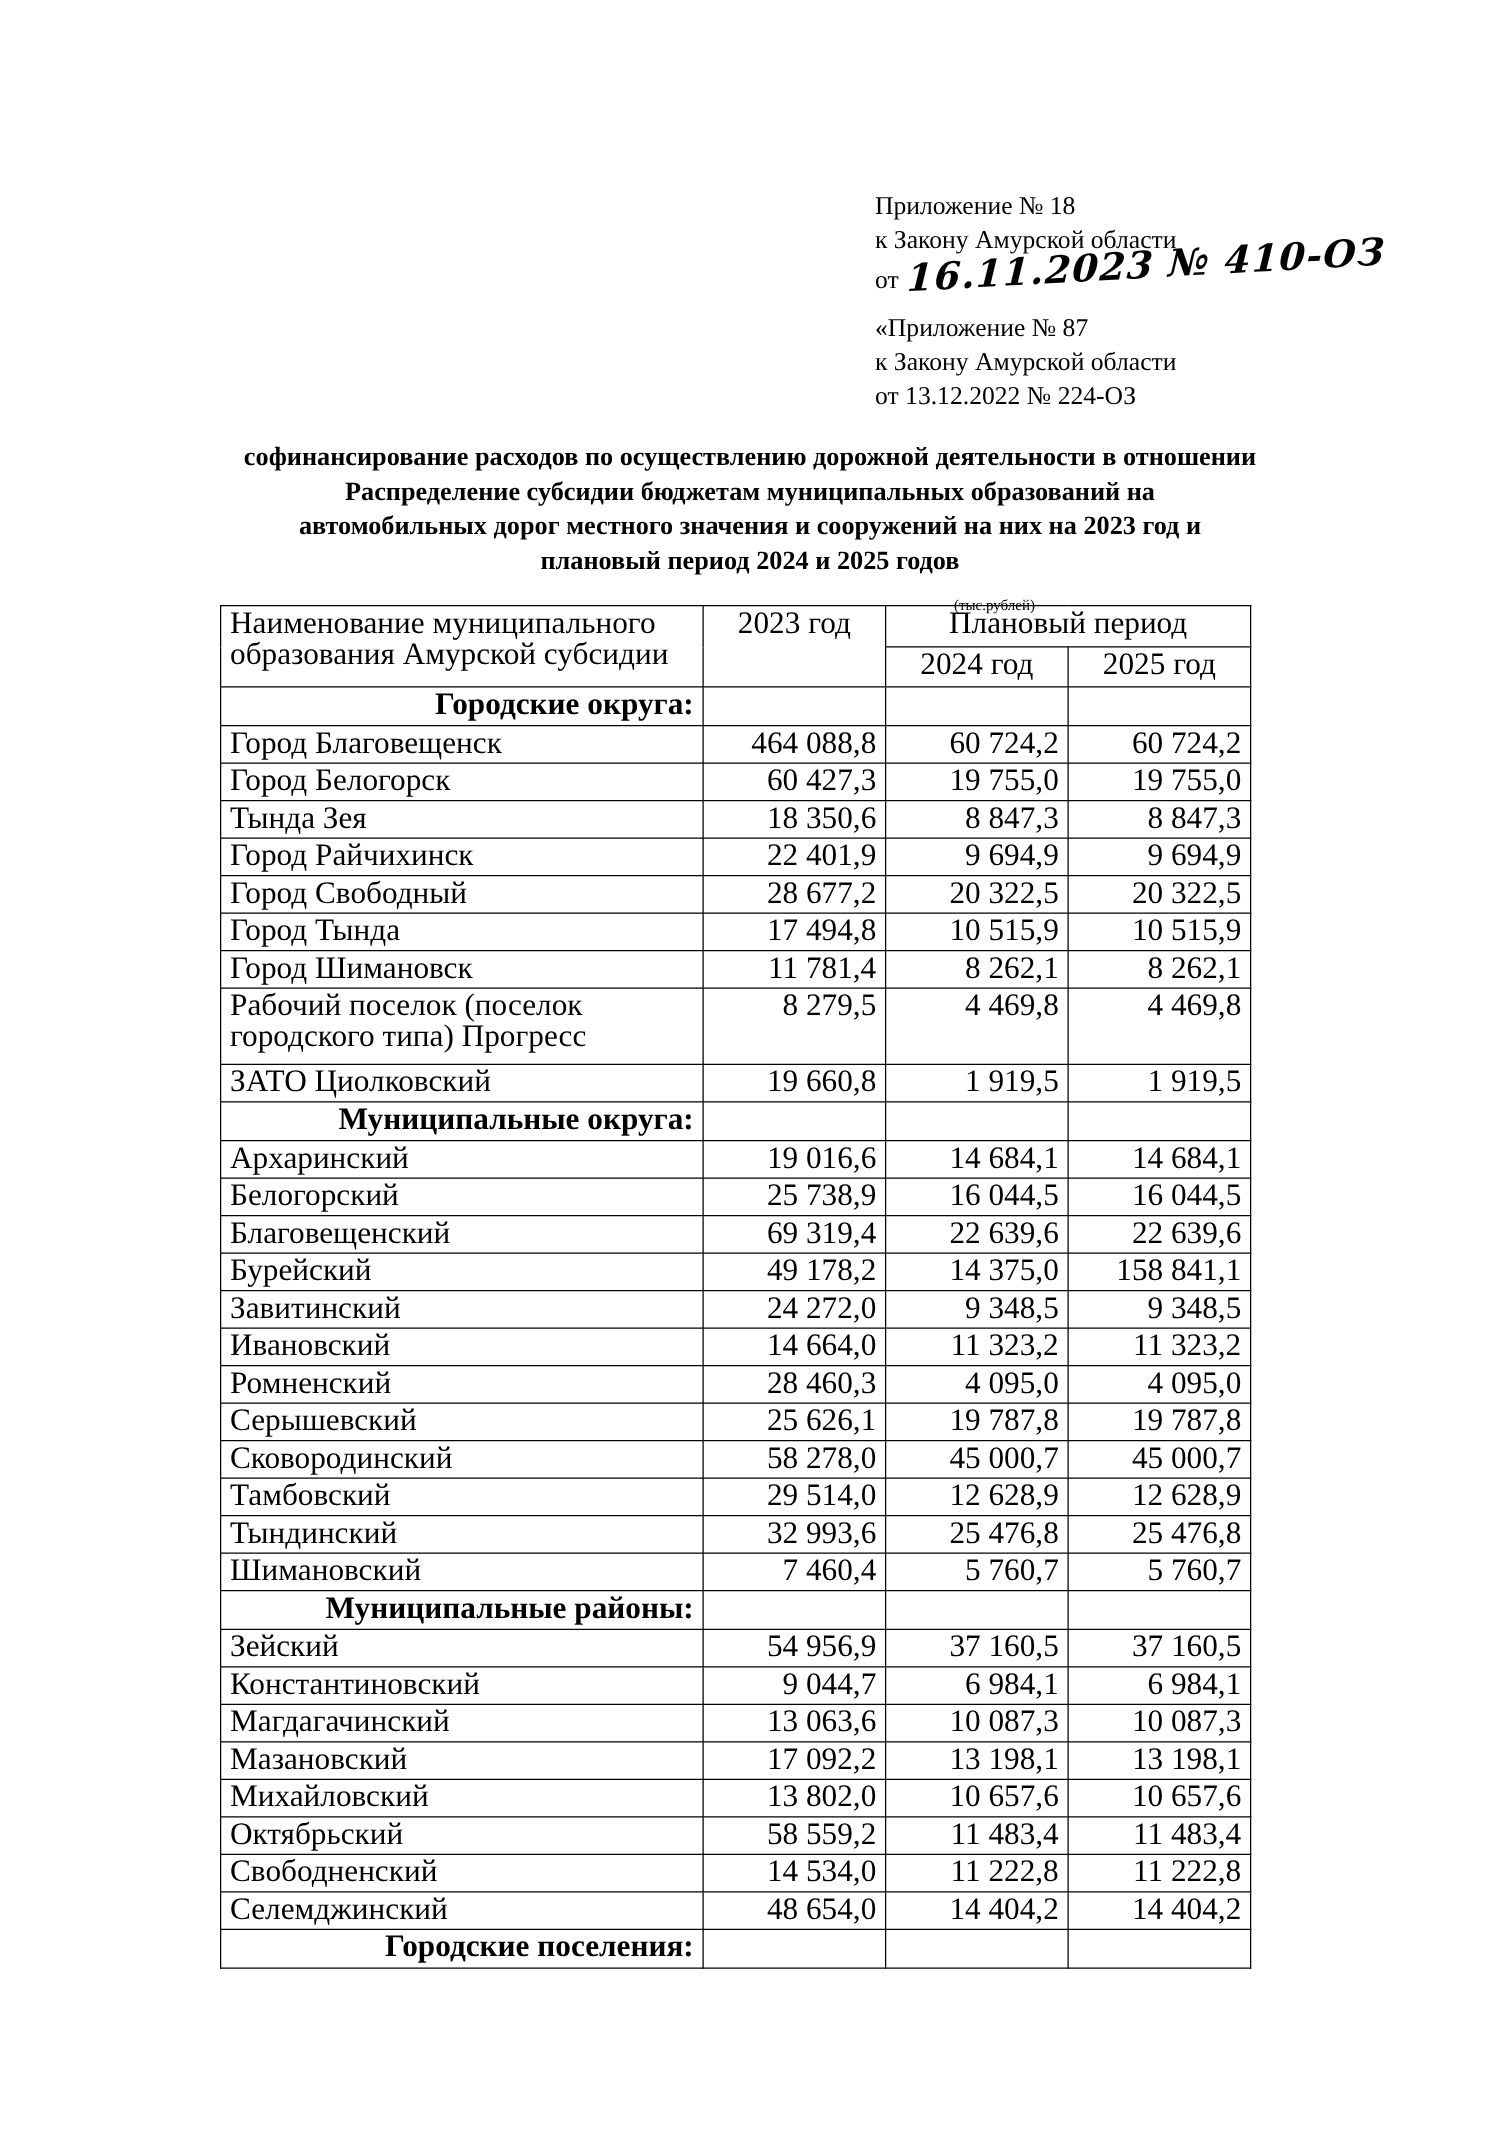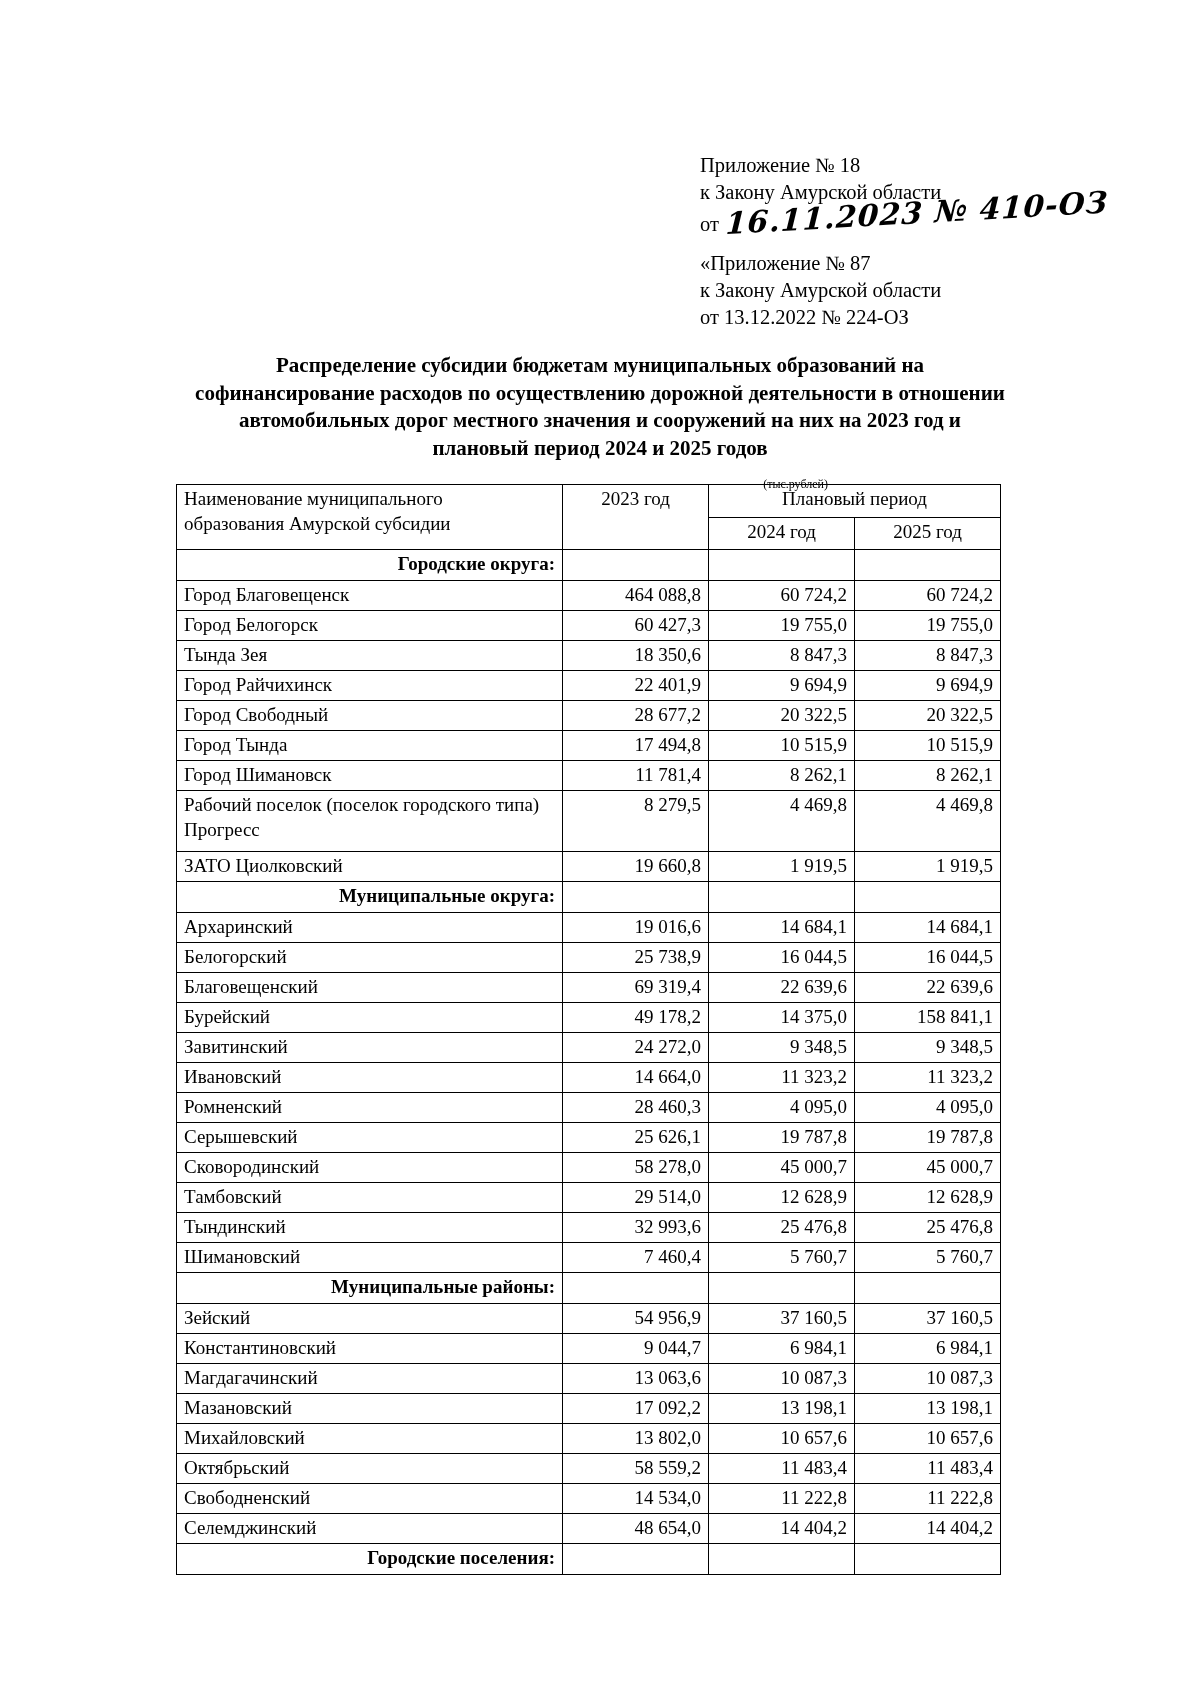--- a/index.html
+++ b/index.html
@@ -87,21 +87,21 @@
   .tbl-wrap {
     position: absolute;
     left: 176px;
     top: 484px;
     width: 824px;
   }
   table.main {
     border-collapse: collapse;
     width: 824px;
     table-layout: fixed;
-    font-size: 19px;
+    font-size: 25px;
     border-radius: 31px;
   }
   table.main th, table.main td {
     border: 1.2px solid #000;
     padding: 1px 7px;
     vertical-align: top;
     font-weight: normal;
     line-height: 25px;
   }
   col.c-name  { width: 386px; }
@@ -161,22 +161,22 @@
     </span>
   </div>
 
   <div class="ref-block2">
     <span class="ref-line">«Приложение № 87</span>
     <span class="ref-line">к Закону Амурской области</span>
     <span class="ref-line">от 13.12.2022 № 224-ОЗ</span>
   </div>
 
   <div class="doc-title">
+    <span class="tl">софинансирование расходов по осуществлению дорожной деятельности в отношении</span>
     <span class="tl">Распределение субсидии бюджетам муниципальных образований на</span>
-    <span class="tl">софинансирование расходов по осуществлению дорожной деятельности в отношении</span>
     <span class="tl">автомобильных дорог местного значения и сооружений на них на 2023 год и</span>
     <span class="tl">плановый период 2024 и 2025 годов</span>
   </div>
 
   <div class="units">(тыс.рублей)</div>
 
   <div class="tbl-wrap">
     <table class="main">
       <colgroup>
         <col class="c-name">

